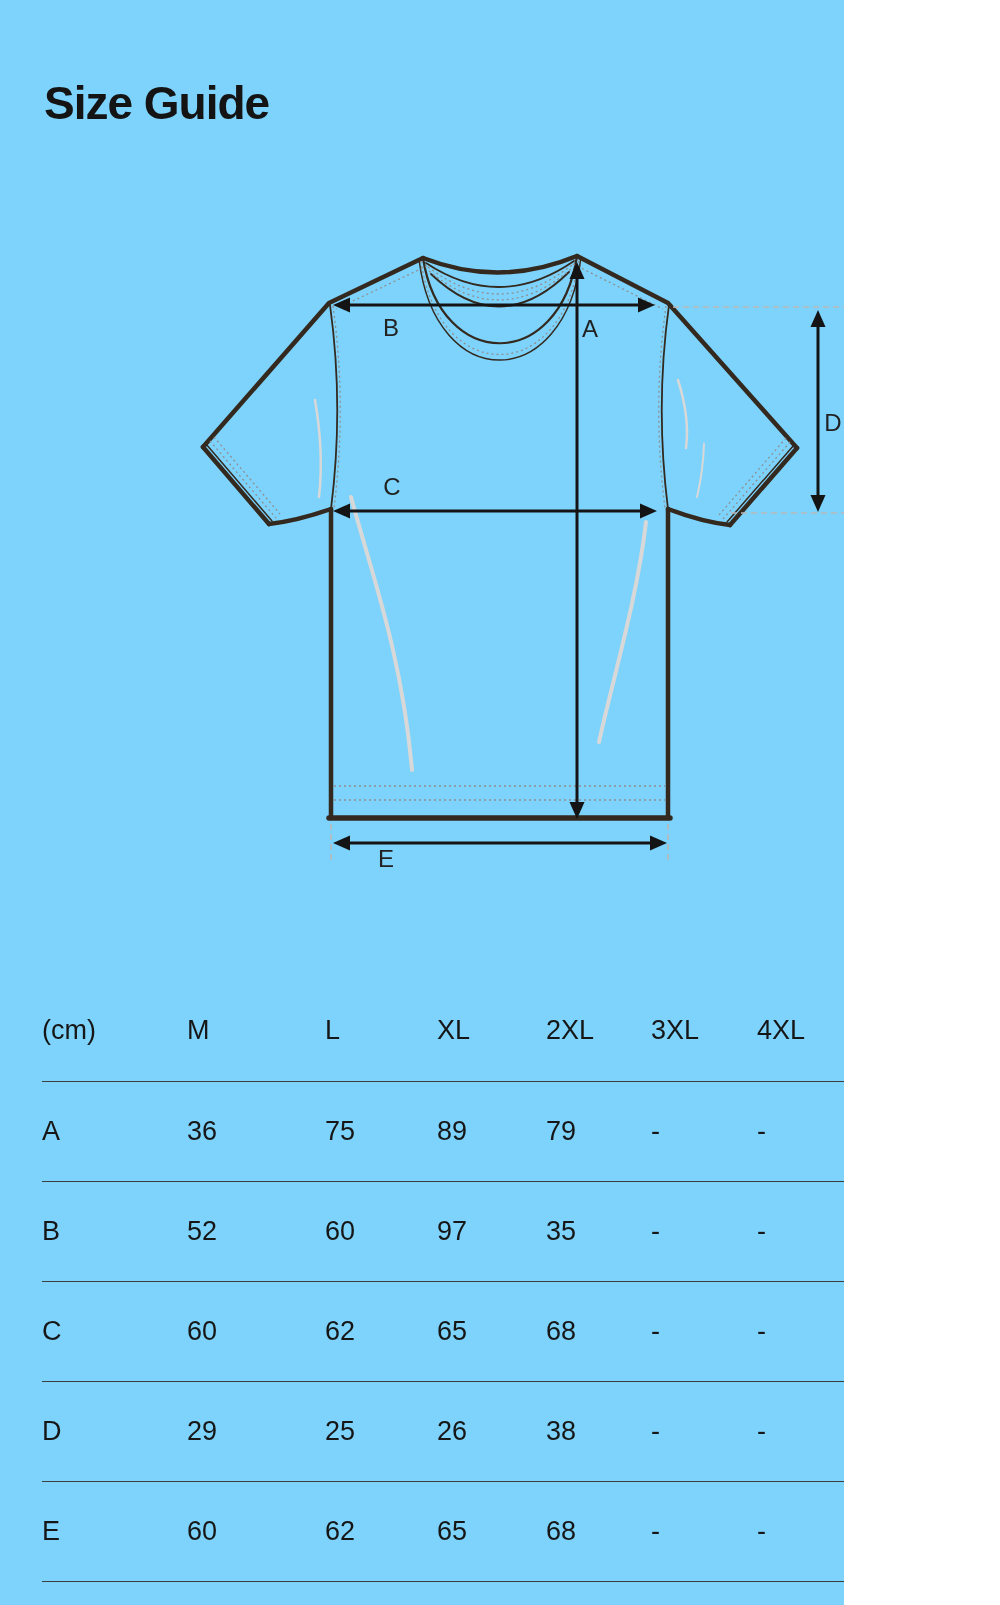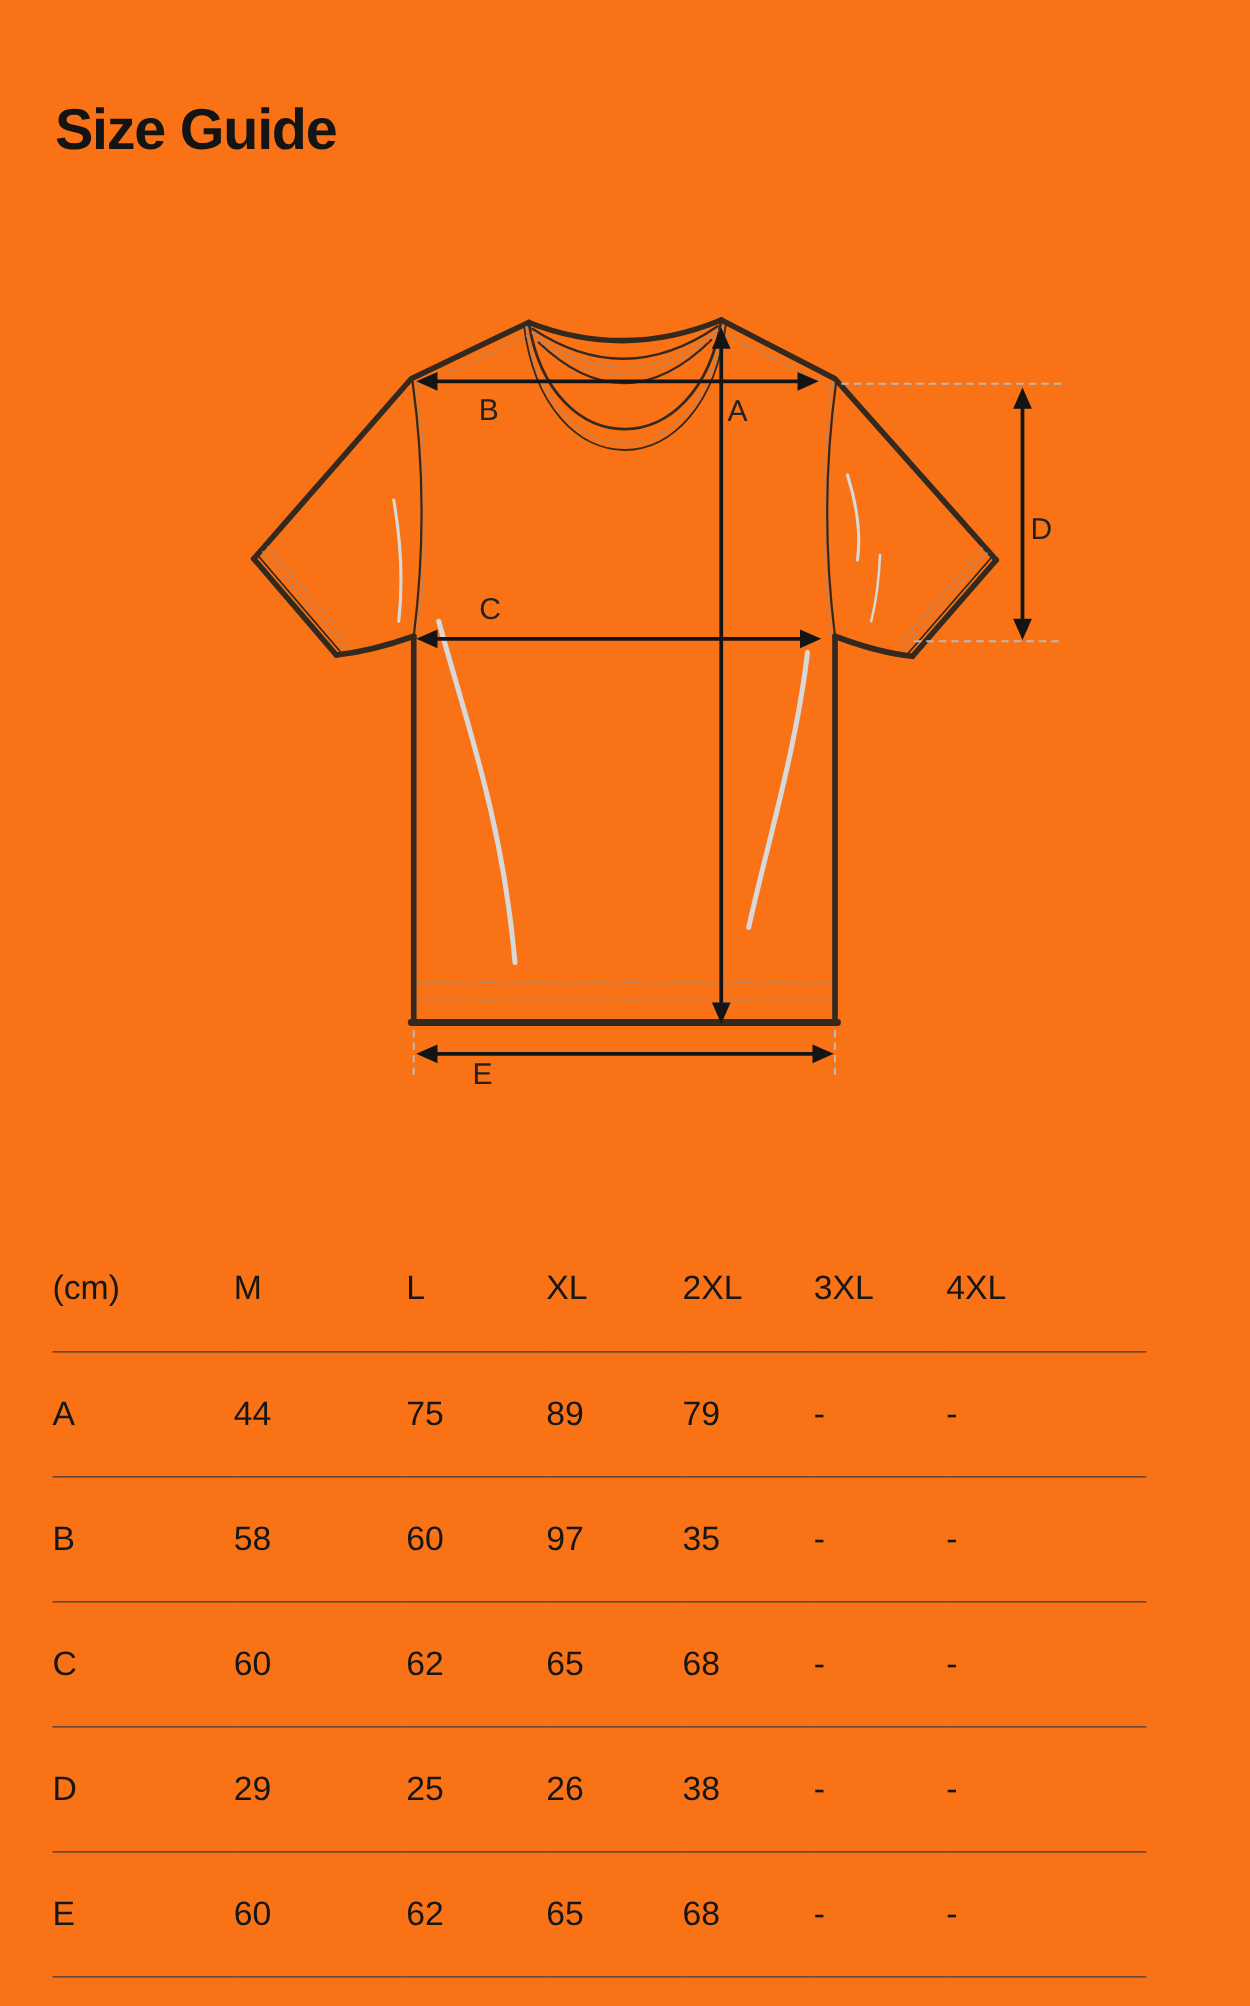--- a/index.html
+++ b/index.html
@@ -1,16 +1,16 @@
 <!DOCTYPE html>
 <html><head>
 <meta charset="utf-8">
 <style>
   html,body{margin:0;padding:0;background:#fff;}
-  .screen{position:relative;width:1000px;height:1605px;background:#f97316;overflow:hidden;
+  .screen{position:relative;width:844px;height:1605px;background:#7dd3fc;overflow:hidden;
           font-family:"Liberation Sans",sans-serif;}
   .page-title{position:absolute;left:44px;top:76px;font-size:46px;font-weight:700;
               color:#141414;letter-spacing:-1px;}
   .diagram-svg{position:absolute;left:0;top:200px;width:1000px;height:700px;}
   .diagram-svg text{font-family:"Liberation Sans",sans-serif;font-size:24px;fill:#222;}
   .size-table{position:absolute;left:42px;top:981px;width:875px;border-collapse:collapse;
               table-layout:fixed;font-size:27px;font-weight:400;color:#161616;}
   .size-table th,.size-table td{font-weight:400;text-align:left;vertical-align:middle;
               border-bottom:1.6px solid #3d3d3d;padding:0;}
   .size-table thead tr{height:100px;}
@@ -136,30 +136,30 @@
         <th>L</th>
         <th>XL</th>
         <th>2XL</th>
         <th>3XL</th>
         <th class="col-last">4XL</th>
       </tr>
     </thead>
     <tbody>
       <tr>
         <th class="col-unit">A</th>
-        <td>44</td>
+        <td>36</td>
         <td>75</td>
         <td>89</td>
         <td>79</td>
         <td>-</td>
         <td class="col-last">-</td>
       </tr>
       <tr>
         <th class="col-unit">B</th>
-        <td>58</td>
+        <td>52</td>
         <td>60</td>
         <td>97</td>
         <td>35</td>
         <td>-</td>
         <td class="col-last">-</td>
       </tr>
       <tr>
         <th class="col-unit">C</th>
         <td>60</td>
         <td>62</td>

